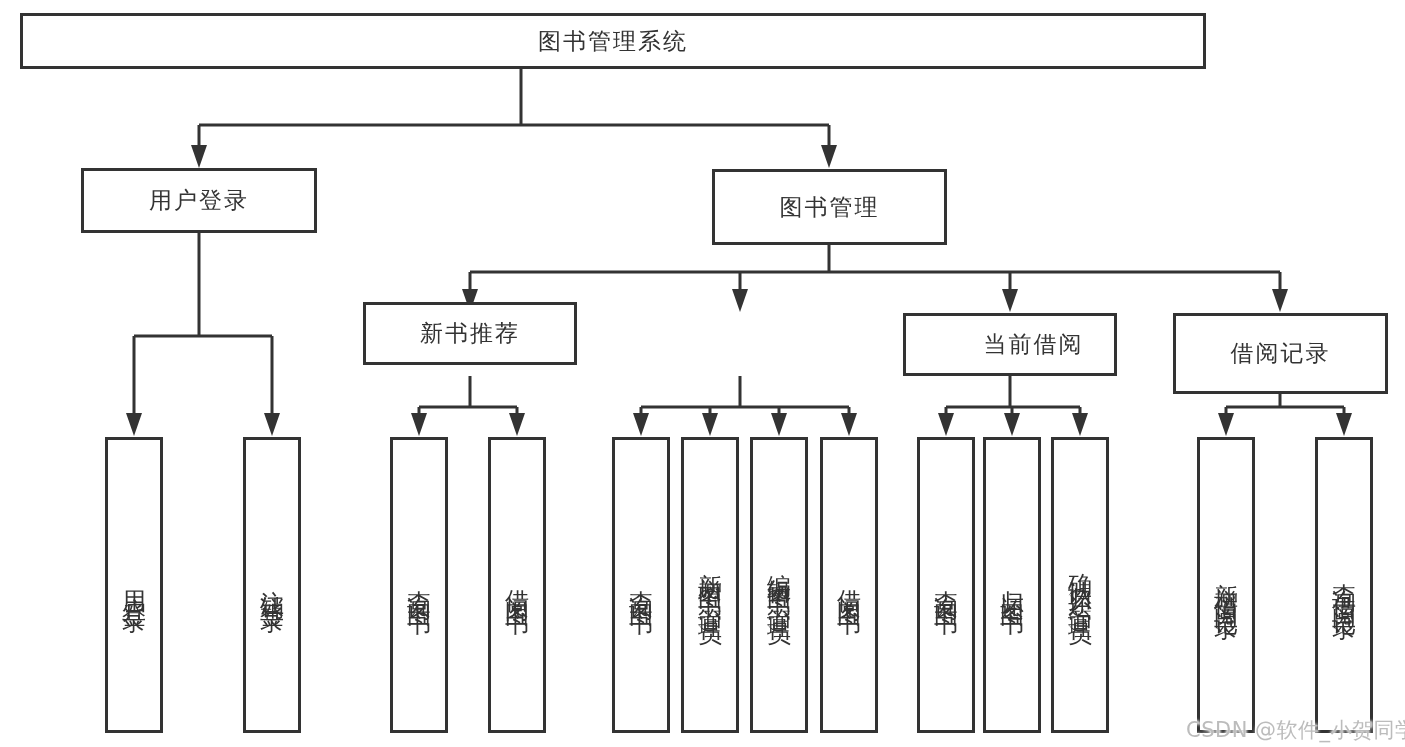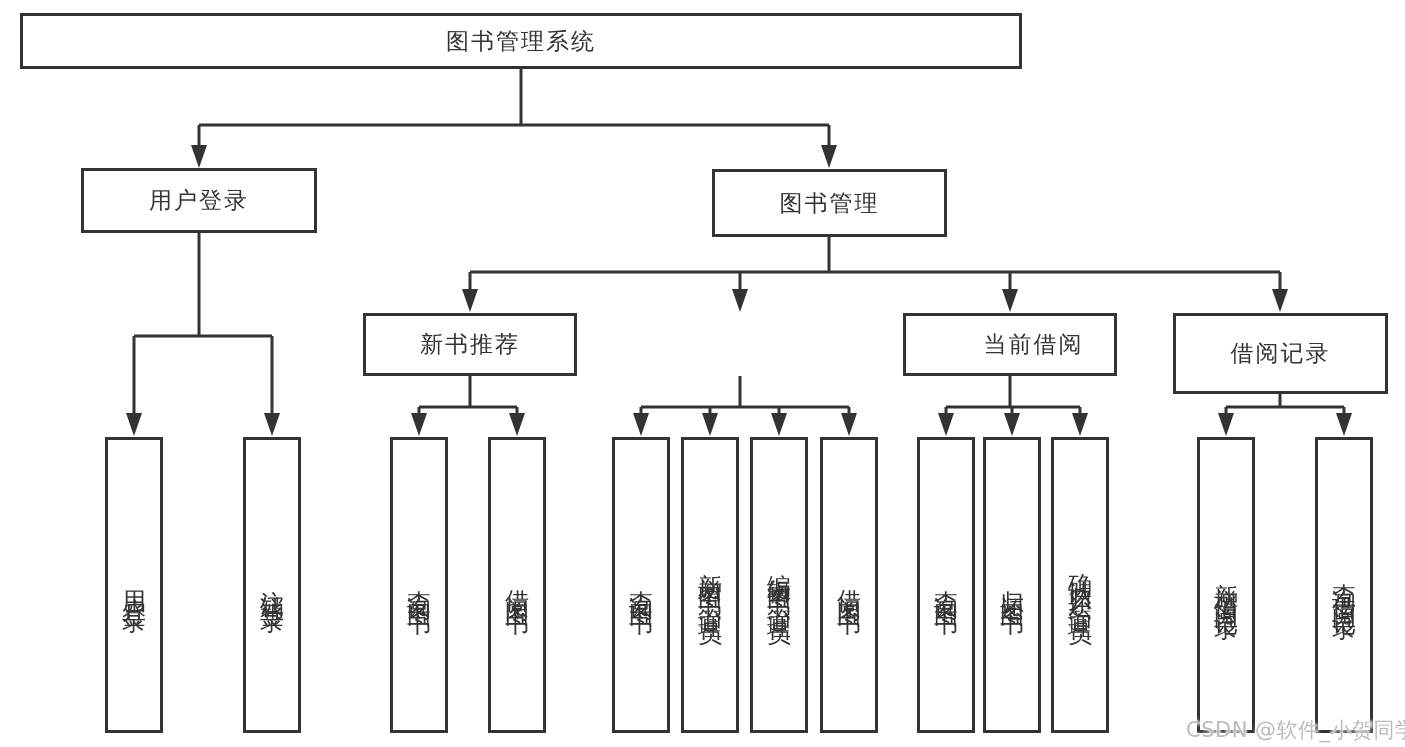--- a/index.html
+++ b/index.html
@@ -6,21 +6,21 @@
   .stage{
     position:relative;width:1405px;height:747px;background:#ffffff;overflow:hidden;
     font-family:"DejaVu Sans","Liberation Sans",sans-serif;color:#333333;
   }
   .connectors{position:absolute;left:0;top:0;width:1405px;height:747px;z-index:1;}
   .box{
     position:absolute;box-sizing:border-box;background:#ffffff;border:3px solid #333333;
     display:flex;align-items:center;justify-content:center;z-index:2;
   }
   .hdr{font-size:23px;letter-spacing:2px;}
-  .root{left:20px;top:13px;width:1002px;height:56px;}
+  .root{left:20px;top:13px;width:1186px;height:56px;}
   .leaf{
     width:58px;height:296px;top:437px;
     writing-mode:vertical-rl;text-orientation:mixed;
     font-size:24px;letter-spacing:7px;line-height:1;
   }
   .watermark{
     position:absolute;left:1186px;top:716px;z-index:5;
     font-size:21px;letter-spacing:0.5px;color:#bcbcbc;white-space:nowrap;
     text-shadow:0 0 3px #ffffff,0 0 3px #ffffff,0 0 4px #ffffff;
   }
@@ -59,23 +59,23 @@
       <polygon points="1004,413 1020,413 1012,436"></polygon>
       <polygon points="1072,413 1088,413 1080,436"></polygon>
       <polygon points="1218,413 1234,413 1226,436"></polygon>
       <polygon points="1336,413 1352,413 1344,436"></polygon>
     </g>
   </svg>
 
   <div class="box root hdr">图书管理系统</div>
 
   <div class="box hdr" style="left:81px;top:168px;width:236px;height:65px;">用户登录</div>
-  <div class="box hdr" style="left:712px;top:169px;width:235px;height:68px;">图书管理</div>
+  <div class="box hdr" style="left:712px;top:169px;width:235px;height:76px;">图书管理</div>
 
-  <div class="box hdr" style="left:363px;top:313px;width:214px;height:63px;">新书推荐</div>
+  <div class="box hdr" style="left:363px;top:302px;width:214px;height:63px;">新书推荐</div>
   <div class="box hdr" style="left:903px;top:313px;width:214px;height:63px;padding-left:47px;">当前借阅</div>
   <div class="box hdr" style="left:1173px;top:313px;width:215px;height:81px;">借阅记录</div>
 
   <div class="box leaf" style="left:105px;">用户登录</div>
   <div class="box leaf" style="left:243px;">注销登录</div>
 
   <div class="box leaf" style="left:390px;">查询图书</div>
   <div class="box leaf" style="left:488px;">借阅图书</div>
 
   <div class="box leaf" style="left:612px;">查询图书</div>

